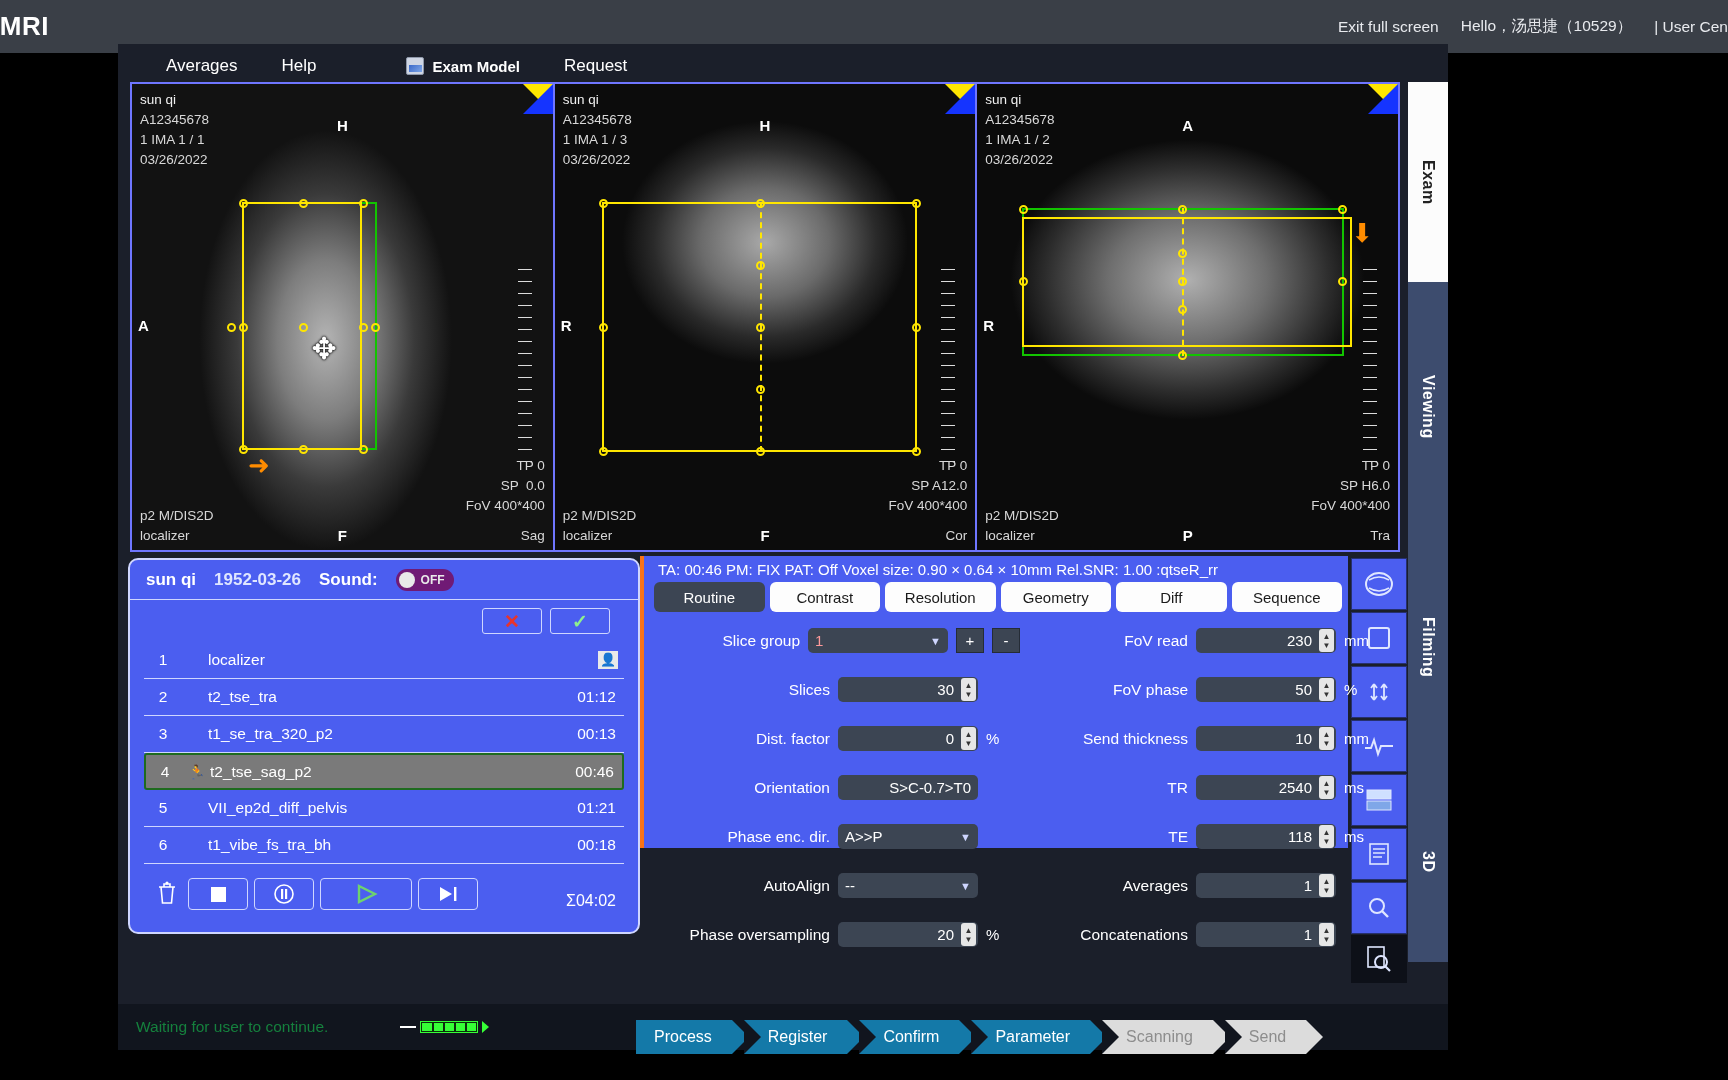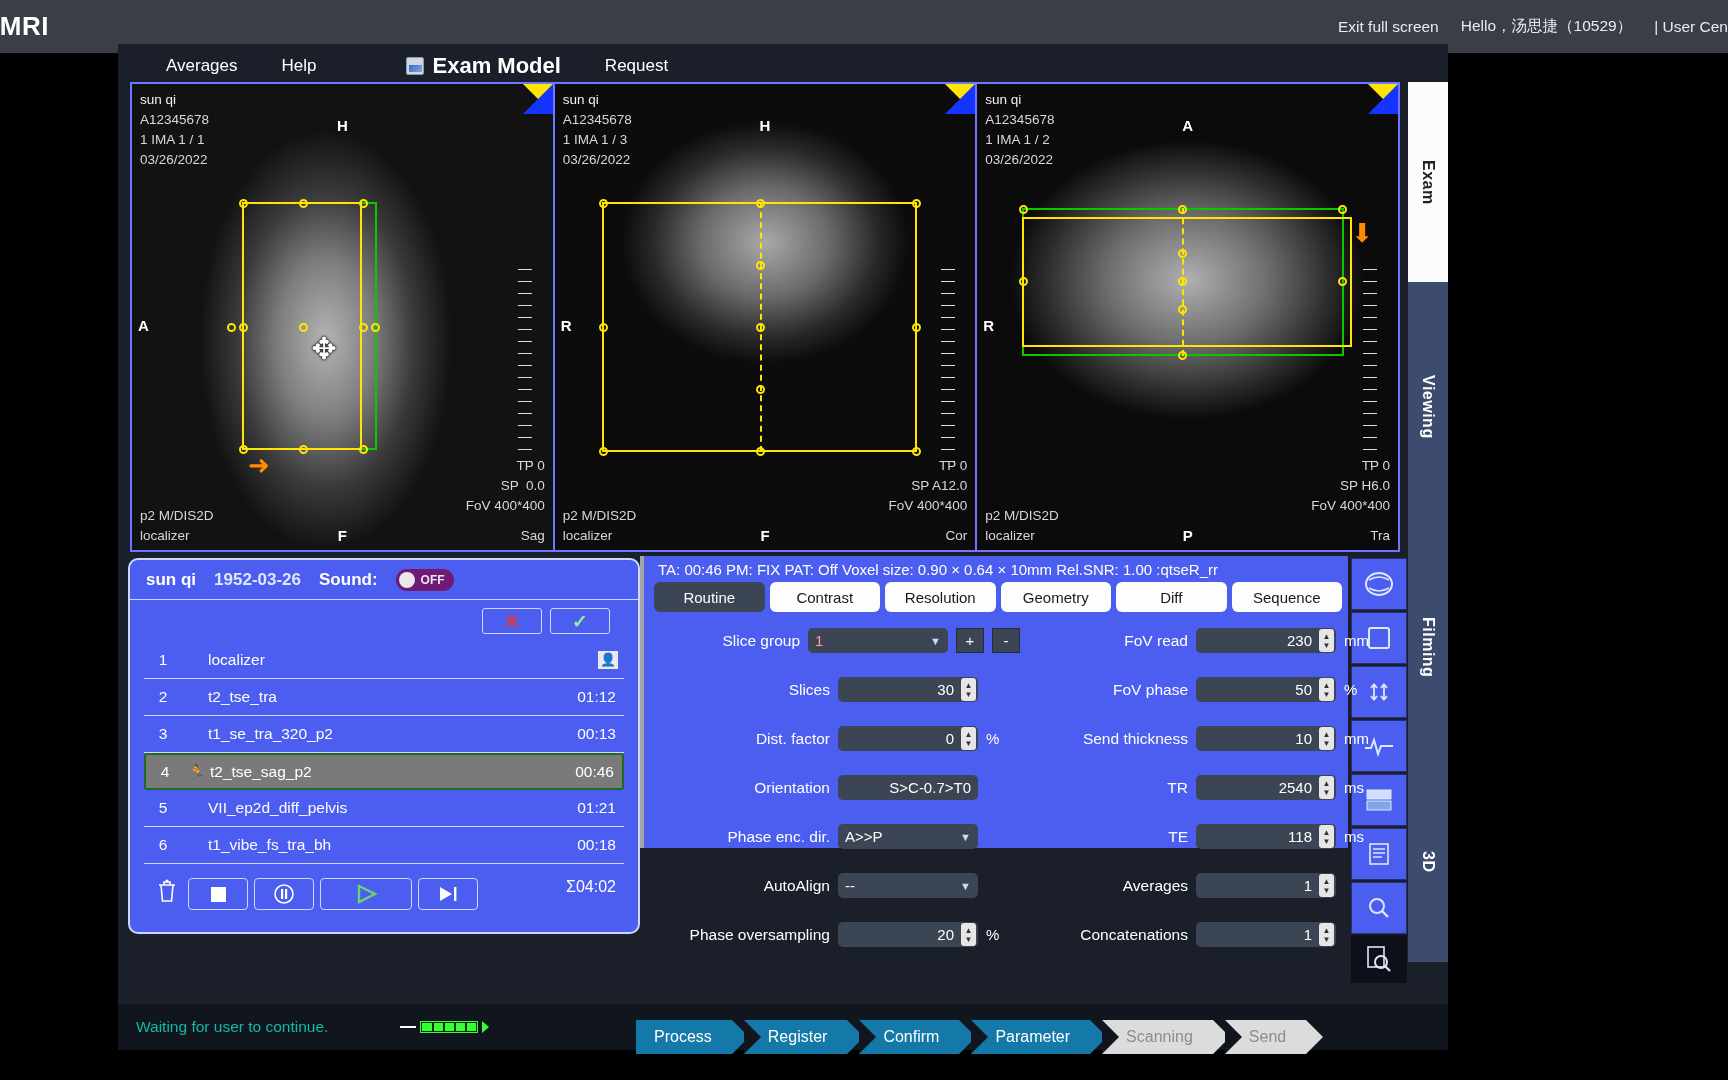--- a/index.html
+++ b/index.html
@@ -33,21 +33,21 @@
   }
   .menubar {
     position:absolute; left:118px; top:44px; width:1330px; height:44px;
     display:flex; align-items:center; gap:0px; background:#1b1f2a;
     padding-left:26px;
   }
   .menu-item {
     font-size:17px; color:#ffffff; padding:4px 22px; cursor:default;
     display:flex; align-items:center; gap:8px;
   }
-  .menu-item.strong { font-weight:bold; font-size:22px; }
+  .menu-item.strong { font-weight:bold; font-size:15px; }
 
   .exam-model-icon {
     width:18px; height:18px; background:#cfd6e4; border:1px solid #8f98aa;
     display:inline-block; position:relative; border-radius:2px;
   }
   .exam-model-icon::after {
     content:""; position:absolute; left:2px; bottom:2px; width:13px; height:7px;
     background:linear-gradient(135deg,#3a68c8,#7fa7e8);
   }
 
@@ -193,32 +193,32 @@
   }
   .q-num { width:38px; text-align:center; }
   .q-ico { width:26px; text-align:center; font-size:14px; }
   .q-name { flex:1; }
   .q-time { width:64px; text-align:right; padding-right:8px; }
   .q-person {
     position:absolute; right:6px; width:20px; height:18px;
     background:#e9e9e9; color:#222; font-size:13px; text-align:center; line-height:18px;
   }
 
-  .q-foot { display:flex; align-items:flex-start; gap:6px; padding:14px 18px 0 22px; }
+  .q-foot { display:flex; align-items:flex-end; gap:6px; padding:14px 18px 0 22px; }
   .ctl {
     width:60px; height:32px; border:1px solid #cfd6ff; border-radius:4px;
     display:flex; align-items:center; justify-content:center; background:transparent;
   }
   .ctl.wide { width:92px; }
   .total { margin-left:auto; font-size:16px; padding-right:4px; }
 
   
   .params {
     position:absolute; left:640px; top:556px; width:708px; height:292px;
-    background:#4b5ef0; border-left:4px solid #a3a3a3;
+    background:#4b5ef0; border-left:4px solid #f97316;
   }
   .param-summary {
     height:26px; display:flex; align-items:center; gap:16px;
     padding-left:14px; font-size:15px; color:#fff; white-space:nowrap;
   }
   .param-tabs { display:flex; gap:5px; padding:0 6px 0 10px; height:30px; }
   .ptab {
     flex:1; background:#fdfdfd; color:#1a1a1a; border-radius:6px;
     display:flex; align-items:center; justify-content:center;
     font-size:15px; height:30px;
@@ -254,21 +254,21 @@
     display:flex; align-items:center; justify-content:center; font-size:15px;
     border:1px solid #252c36;
   }
   .pval-red { color:#ff9a9a; }
 
   
   .statusbar {
     position:absolute; left:118px; top:1004px; width:1330px; height:46px;
     background:#11151e; display:flex; align-items:center;
   }
-  .status-txt { font-size:15.5px; color:#14b8a6; padding-left:18px; }
+  .status-txt { font-size:15.5px; color:#15803d; padding-left:18px; }
   .progress-wrap { margin-left:72px; display:flex; align-items:center; gap:4px; }
   .prog-dash { width:16px; height:2px; background:#fff; }
   .prog-bar {
     width:58px; height:12px; background:#0c2d0c; border:1px solid #36ff36;
     display:flex; gap:2px; padding:1px;
   }
   .prog-bar i { flex:1; background:#36ff36; }
   .prog-tip { width:0;height:0;border-left:7px solid #36ff36;border-top:6px solid transparent;border-bottom:6px solid transparent;}
 
   .breadcrumb {

